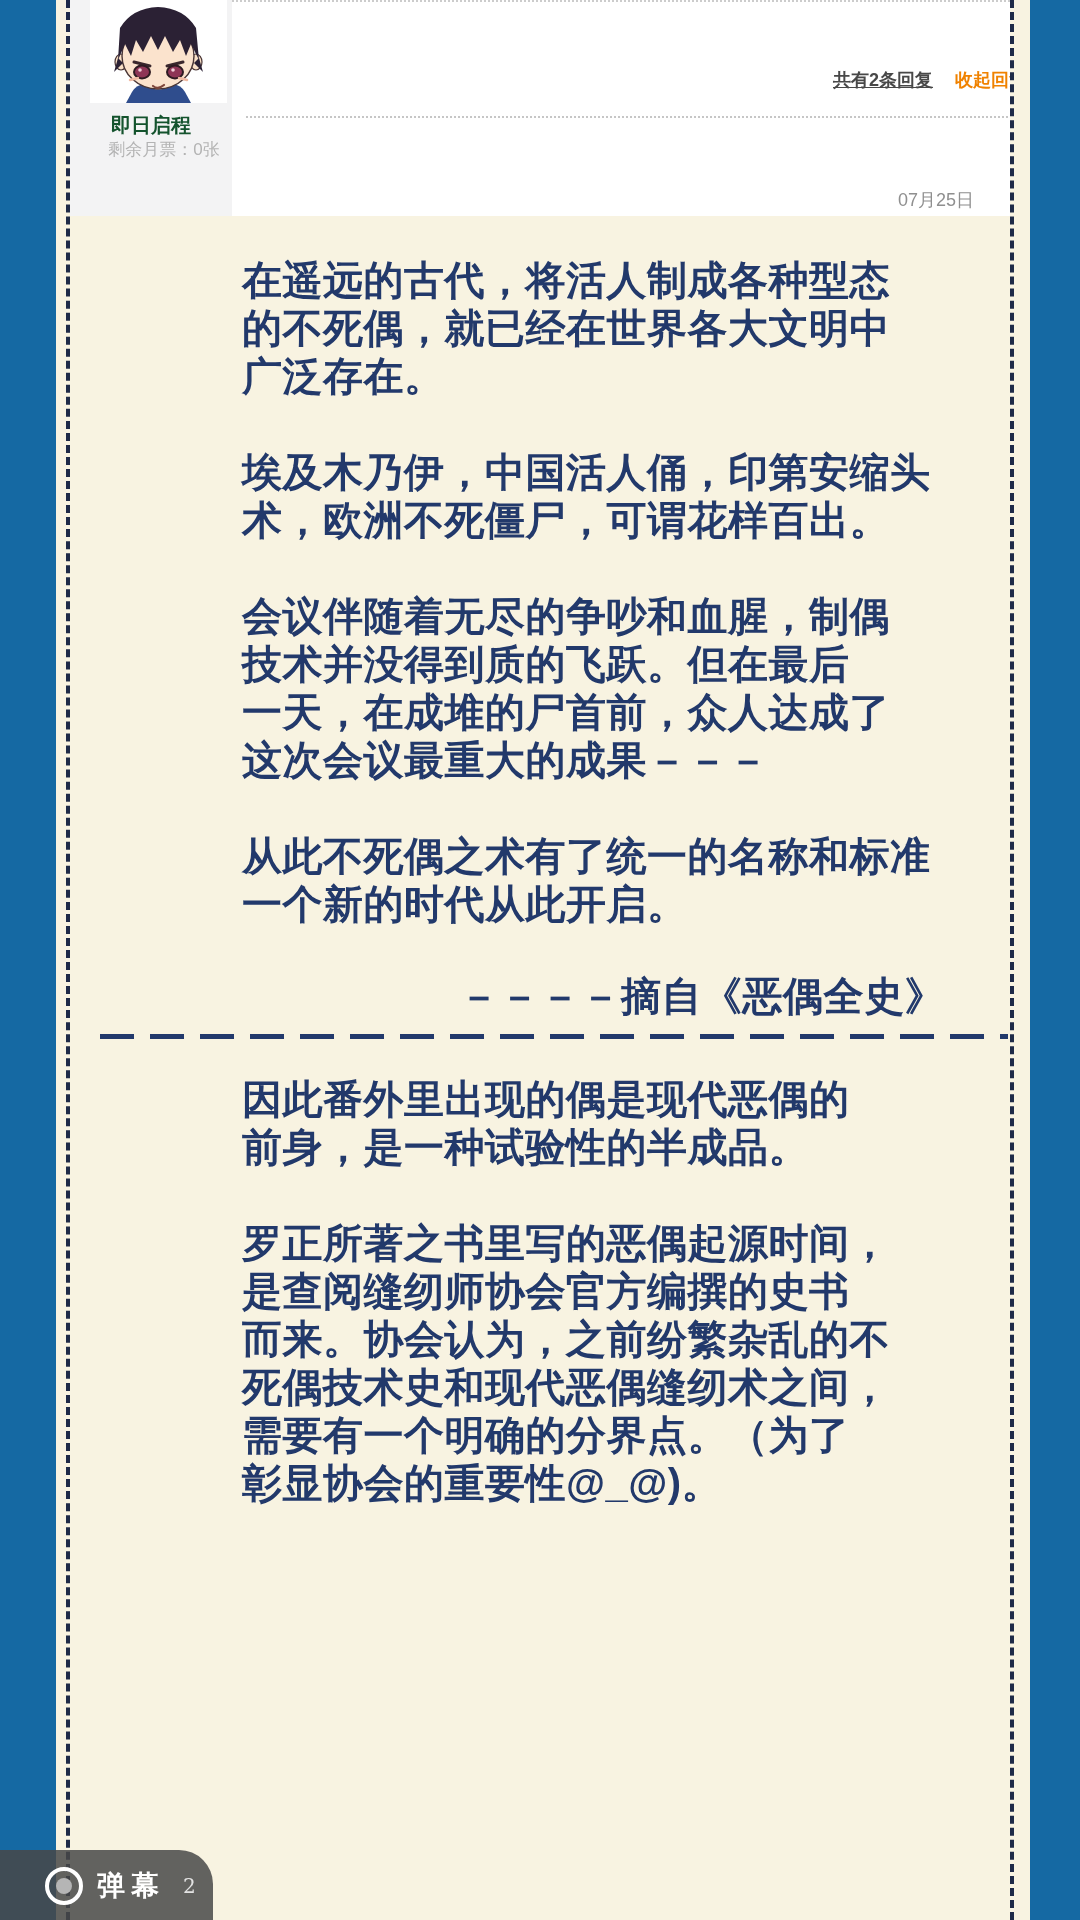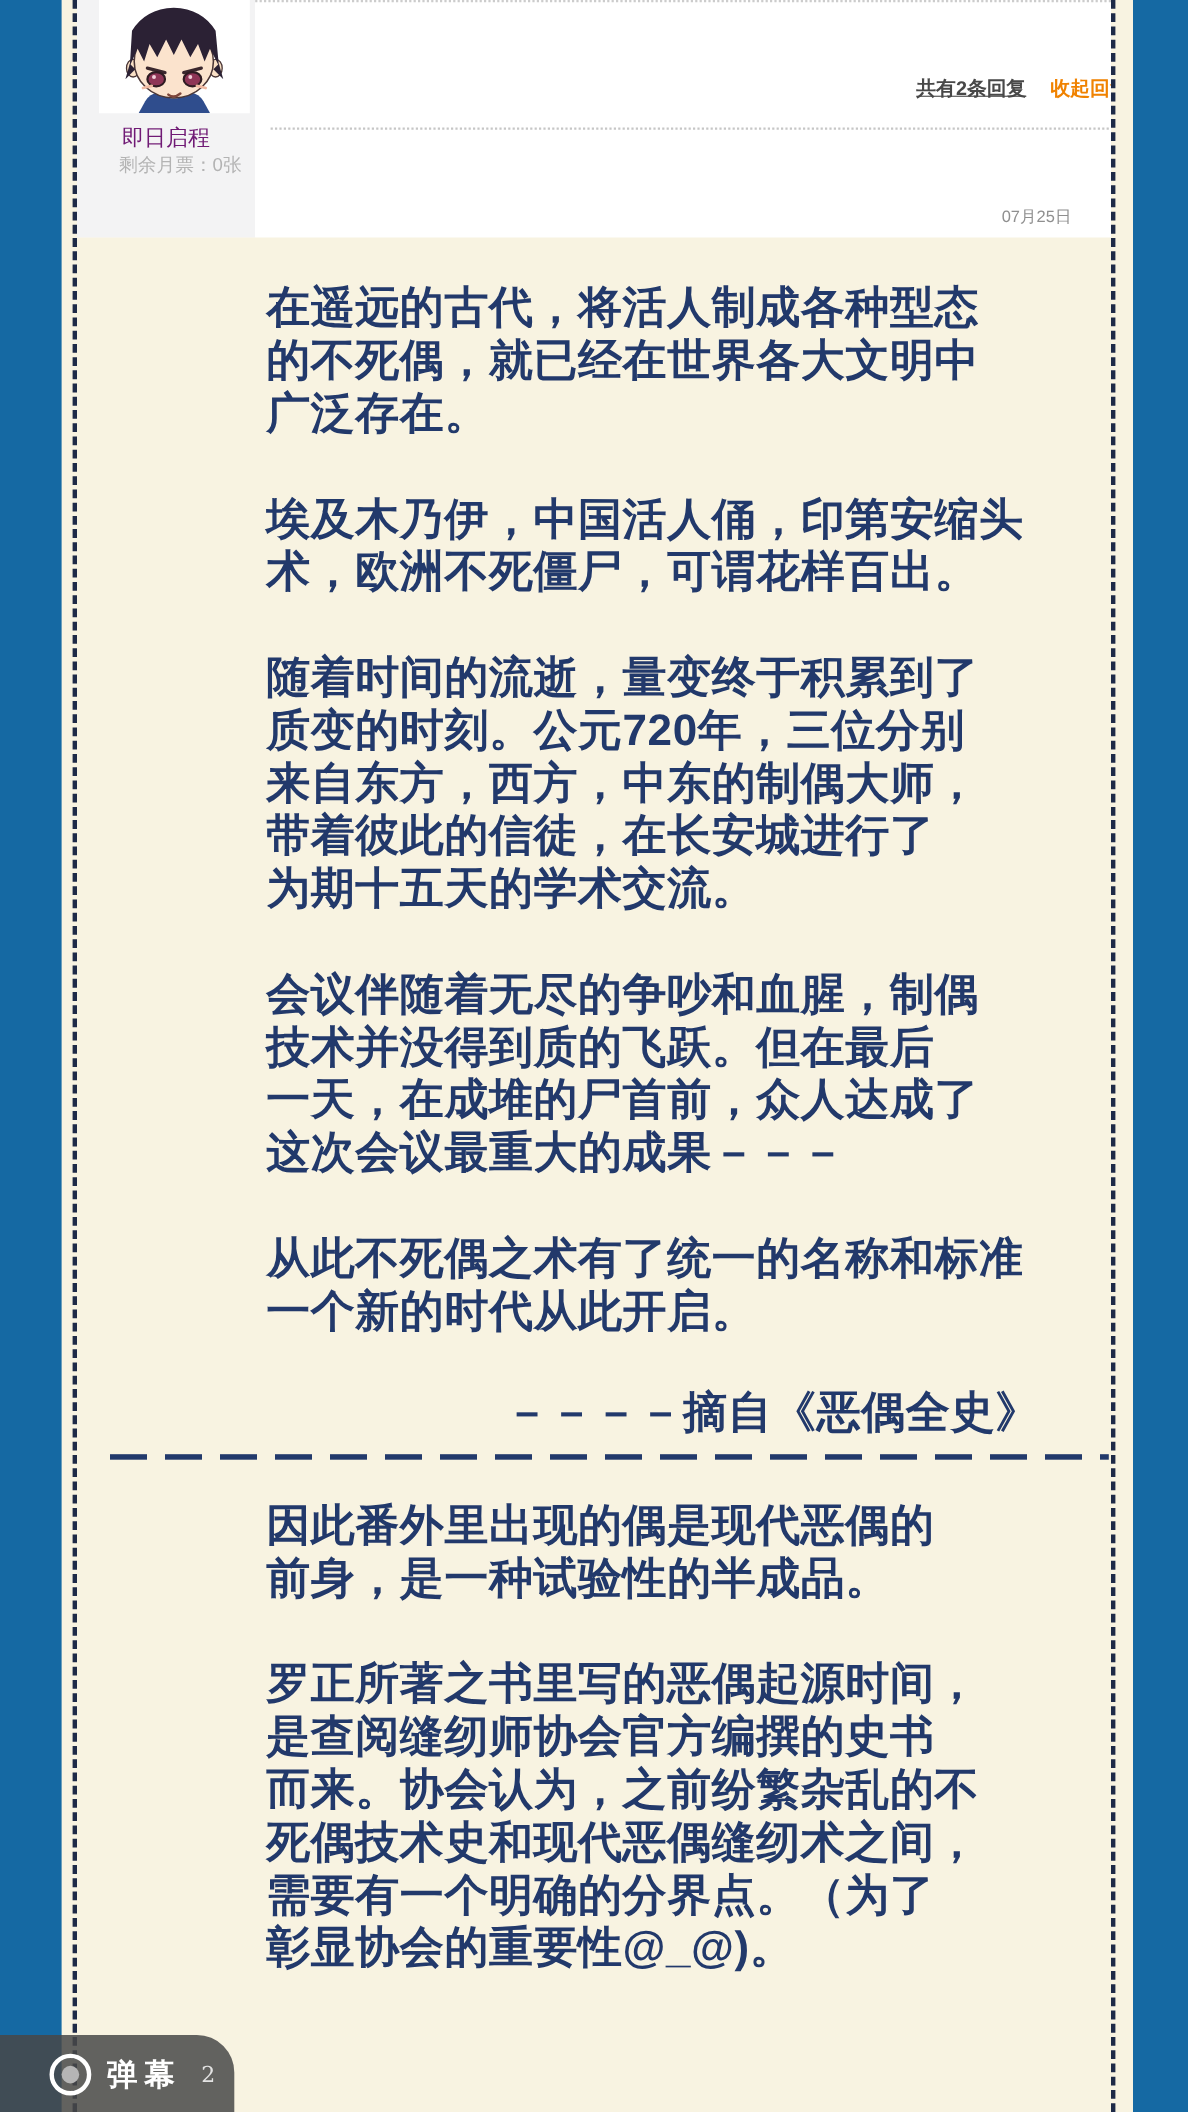--- a/index.html
+++ b/index.html
@@ -30,37 +30,37 @@
   .user-col {
     position: absolute; left: 0; top: 0; width: 162px; height: 216px;
     background: #f3f3f4;
   }
   .avatar-box {
     position: absolute; left: 20px; top: 0; width: 137px; height: 103px;
     background: #fff; overflow: hidden; cursor: pointer;
   }
   .username {
     position: absolute; left: 0; top: 112px; width: 162px;
-    text-align: center; font-size: 20px; font-weight: normal; color: #701a75;
+    text-align: center; font-size: 20px; font-weight: bold; color: #14532d;
     cursor: pointer;
   }
   .tickets {
     position: absolute; left: 13px; top: 138px; width: 162px;
     text-align: center; font-size: 17px; color: #b3b3b3;
   }
 
   .comment-main {
     position: absolute; left: 162px; top: 0; width: 778px; height: 216px;
     background: #fff; border-top: 2px dotted #cccccc; overflow: hidden;
   }
   .reply-row { position: absolute; left: 601px; top: 66px; white-space: nowrap; font-size: 18px; }
   .reply-count { color: #484848; font-weight: bold; text-decoration: underline; }
   .collapse-link { color: #f08200; font-weight: bold; margin-left: 22px; cursor: pointer; }
   .dotted-sep { position: absolute; left: 14px; right: 2px; top: 114px; border-top: 2px dotted #c6c6c6; }
-  .date-row { position: absolute; right: 36px; top: 186px; font-size: 15px; color: #8f8f8f; }
+  .date-row { position: absolute; right: 36px; top: 186px; font-size: 18px; color: #8f8f8f; }
 
   
   .panel {
     position: absolute; left: 70px; top: 216px; width: 940px; height: 1704px;
     background: #f8f3e1; padding: 40px 0 0 172px; z-index: 1;
   }
   .para {
     font-size: 40px; line-height: 48px; font-weight: bold;
     color: #22396b; letter-spacing: 0.5px;
     white-space: pre-line; margin-bottom: 48px;
@@ -160,25 +160,20 @@
       <div class="date-row">07月25日</div>
     </div>
   </div>
 
   <div class="panel">
     <p class="para">在遥远的古代，将活人制成各种型态
 的不死偶，就已经在世界各大文明中
 广泛存在。</p>
     <p class="para">埃及木乃伊，中国活人俑，印第安缩头
 术，欧洲不死僵尸，可谓花样百出。</p>
-    <p class="para">随着时间的流逝，量变终于积累到了
-质变的时刻。公元720年，三位分别
-来自东方，西方，中东的制偶大师，
-带着彼此的信徒，在长安城进行了
-为期十五天的学术交流。</p>
     <p class="para">会议伴随着无尽的争吵和血腥，制偶
 技术并没得到质的飞跃。但在最后
 一天，在成堆的尸首前，众人达成了
 这次会议最重大的成果－－－</p>
     <p class="para">从此不死偶之术有了统一的名称和标准
 一个新的时代从此开启。</p>
     <p class="para quote">－－－－摘自《恶偶全史》</p>
     <div class="dash-rule"></div>
     <p class="para">因此番外里出现的偶是现代恶偶的
 前身，是一种试验性的半成品。</p>

